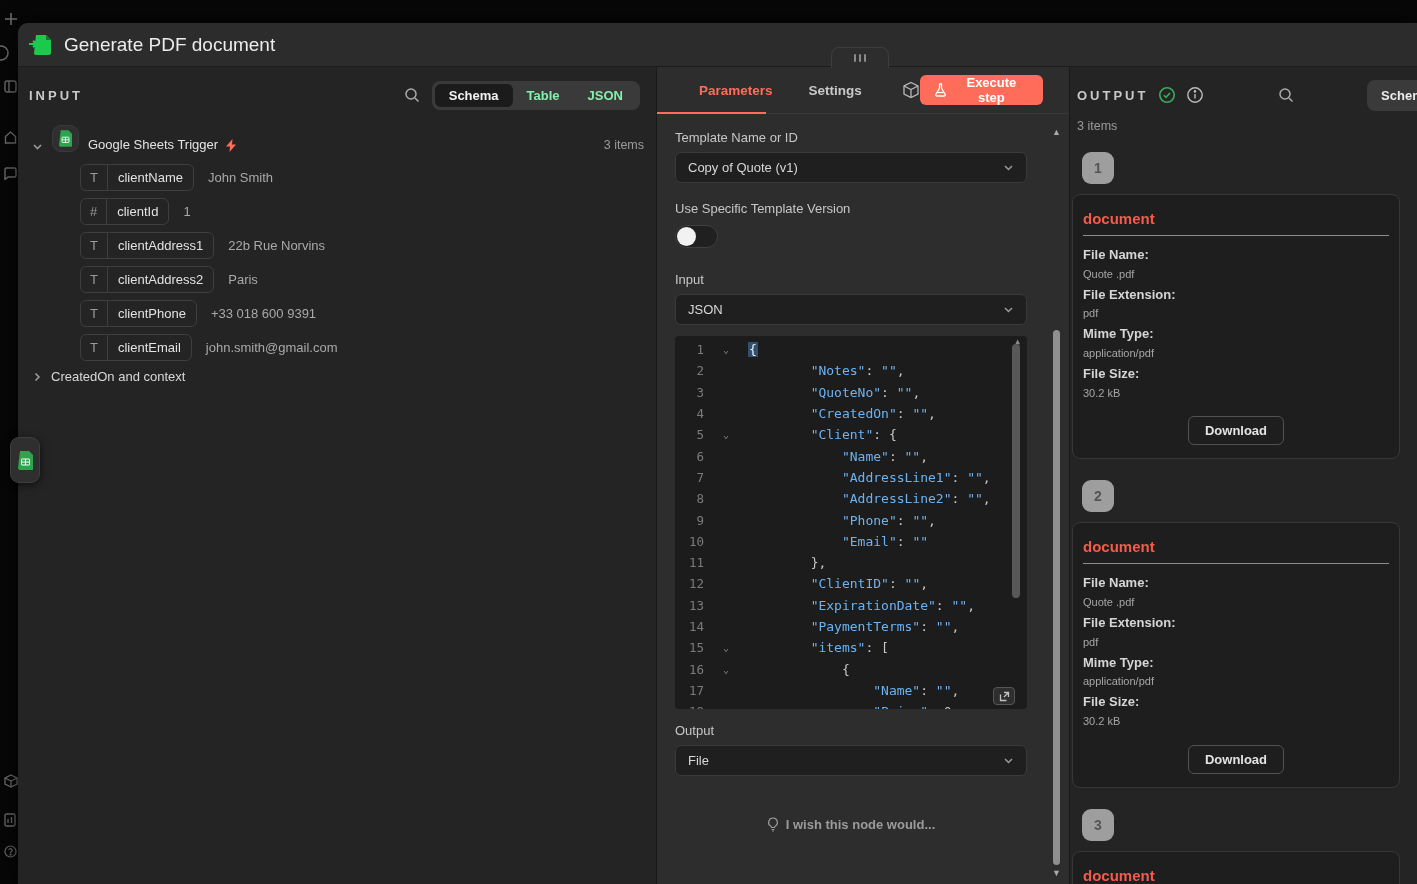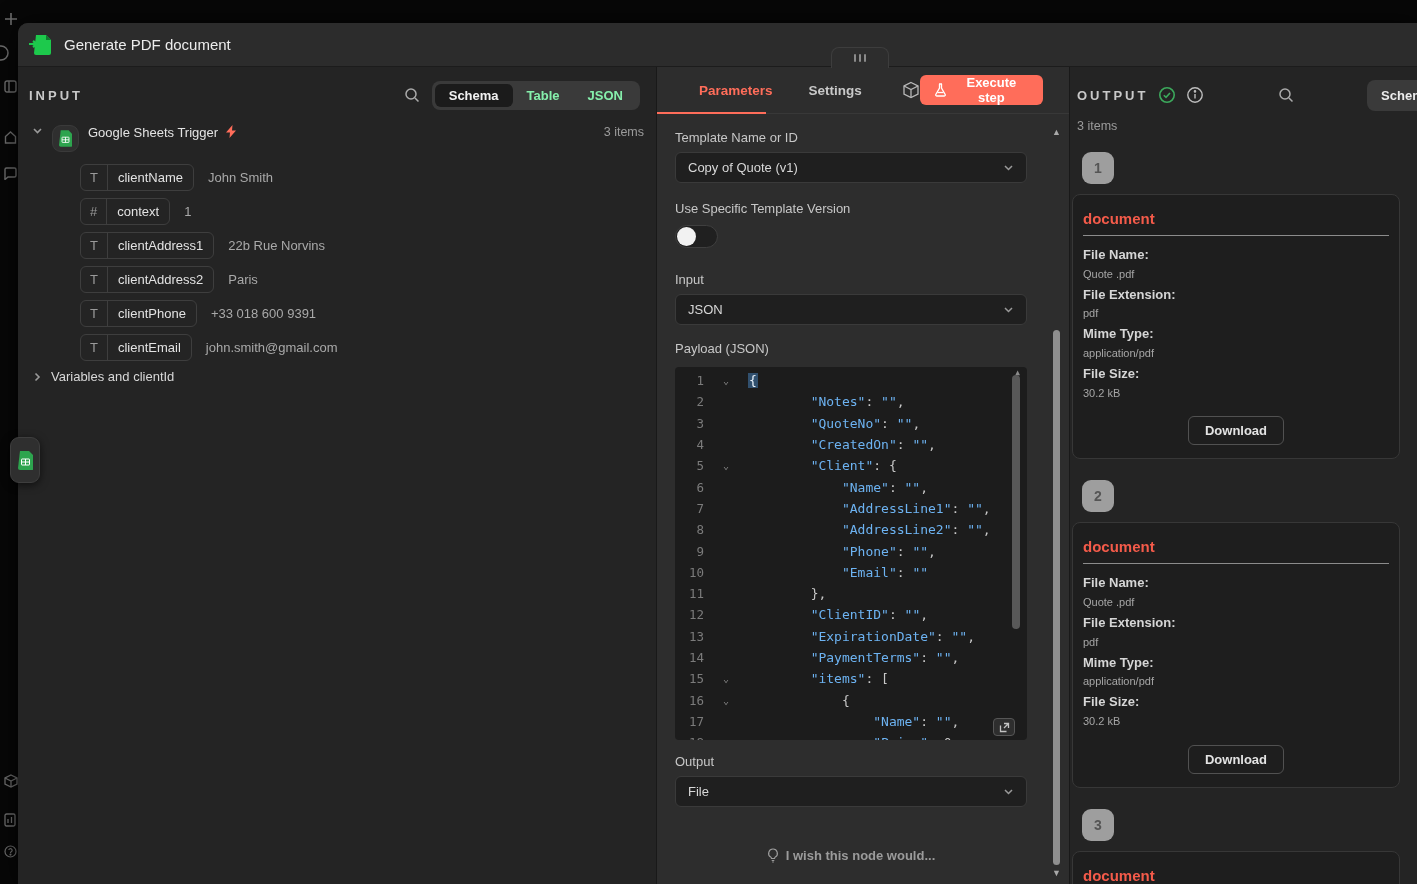--- a/index.html
+++ b/index.html
@@ -13,33 +13,33 @@
     background:#2f2f2f; border:1px solid #3e3e3e; border-radius:9px; z-index:30;
     display:flex; align-items:center; justify-content:center;
     box-shadow:0 2px 8px rgba(0,0,0,.6); }
 
   
   .modal { position:absolute; left:18px; top:23px; right:0; bottom:0;
     background:#242424; border-top-left-radius:10px; display:flex; flex-direction:column;
     box-shadow:0 0 24px rgba(0,0,0,.7); }
   .m-header { height:44px; flex:none; background:#2c2c2c; border-top-left-radius:10px;
     border-bottom:1px solid #1c1c1c; display:flex; align-items:center; padding:0 10px; }
-  .m-title { color:#ececec; font-size:15px; margin-left:10px; }
+  .m-title { color:#ececec; font-size:19px; margin-left:10px; }
   .panels { flex:1; display:flex; min-height:0; }
 
   
   .left-panel { width:639px; flex:none; background:#242424; border-right:1px solid #191919;
     position:relative; overflow:hidden; }
   .lp-header { display:flex; align-items:center; padding:12px 16px 0 11px; height:44px; }
   .panel-title { color:#c9c9c9; font-size:13px; font-weight:700; letter-spacing:3px; }
   .seg-group { display:flex; background:#3a3a3a; border-radius:8px; padding:3px; }
   .seg { padding:4px 14px; font-size:13px; font-weight:600; color:#86efac; border-radius:6px;
     background:transparent; border:none; font-family:inherit; cursor:pointer; }
   .seg.active { background:#1b1b1b; color:#f2f2f2; }
-  .trigger-row { display:flex; align-items:flex-start; margin:14px 12px 0 14px; }
+  .trigger-row { display:flex; align-items:flex-end; margin:14px 12px 0 14px; }
   .node-chip { width:27px; height:27px; border-radius:9px; background:#2f2f2f;
     border:1px solid #3a3a3a; display:flex; align-items:center; justify-content:center;
     margin:0 9px 0 9px; }
   .trigger-label { color:#e3e3e3; font-size:13px; }
   .items-count { margin-left:auto; color:#9b9b9b; font-size:12.5px; }
   .srows { margin-top:12px; }
   .srow { display:flex; align-items:center; margin:0 0 7px 62px; height:27px; }
   .pill { display:inline-flex; align-items:stretch; border:1px solid #3e3e3e;
     border-radius:6px; overflow:hidden; height:27px; }
   .ptype { padding:4px 9px; color:#9a9a9a; font-size:13px; border-right:1px solid #3e3e3e;
@@ -246,21 +246,21 @@
           <div class="srow">
             <span class="pill">
               <span class="ptype">T</span>
               <span class="pname">clientName</span>
             </span>
             <span class="pval">John Smith</span>
           </div>
           <div class="srow">
             <span class="pill">
               <span class="ptype">#</span>
-              <span class="pname">context</span>
+              <span class="pname">clientId</span>
             </span>
             <span class="pval">1</span>
           </div>
           <div class="srow">
             <span class="pill">
               <span class="ptype">T</span>
               <span class="pname">clientAddress1</span>
             </span>
             <span class="pval">22b Rue Norvins</span>
           </div>
@@ -286,21 +286,21 @@
             <span class="pval">john.smith@gmail.com</span>
           </div>
         </div>
 
       <div class="vars-row">
         <span style="color:#9a9a9a;">
           <svg width="10" height="10" viewBox="0 0 10 10" fill="none" stroke="currentColor" stroke-width="1.6">
               <path d="m3.5 1.5 3.5 3.5-3.5 3.5"></path>
             </svg>
           </span>
-        <span class="lbl">Variables and clientId</span>
+        <span class="lbl">CreatedOn and context</span>
       </div>
     </div>
 
     <div class="mid-panel">
       <div class="drag-tab">
           <i></i>
           <i></i>
           <i></i>
         </div>
 
@@ -345,21 +345,20 @@
         <div class="f-label lbl-input">Input</div>
         <div class="dropdown">
           <span>JSON</span>
           <span style="color:#9a9a9a;">
             <svg width="11" height="11" viewBox="0 0 11 11" fill="none" stroke="currentColor" stroke-width="1.5">
                 <path d="m2 4 3.5 3.5L9 4"></path>
               </svg>
             </span>
         </div>
 
-        <div class="f-label lbl-payload">Payload (JSON)</div>
         <div class="editor">
           <div id="code-lines">
               <div class="cl">
                 <span class="ln">1</span>
                 <span class="fold">⌄</span>
                 <span class="ctext"><span class="tk-sel">{</span></span>
               </div>
               <div class="cl">
                 <span class="ln">2</span>
                 <span class="fold"></span>

